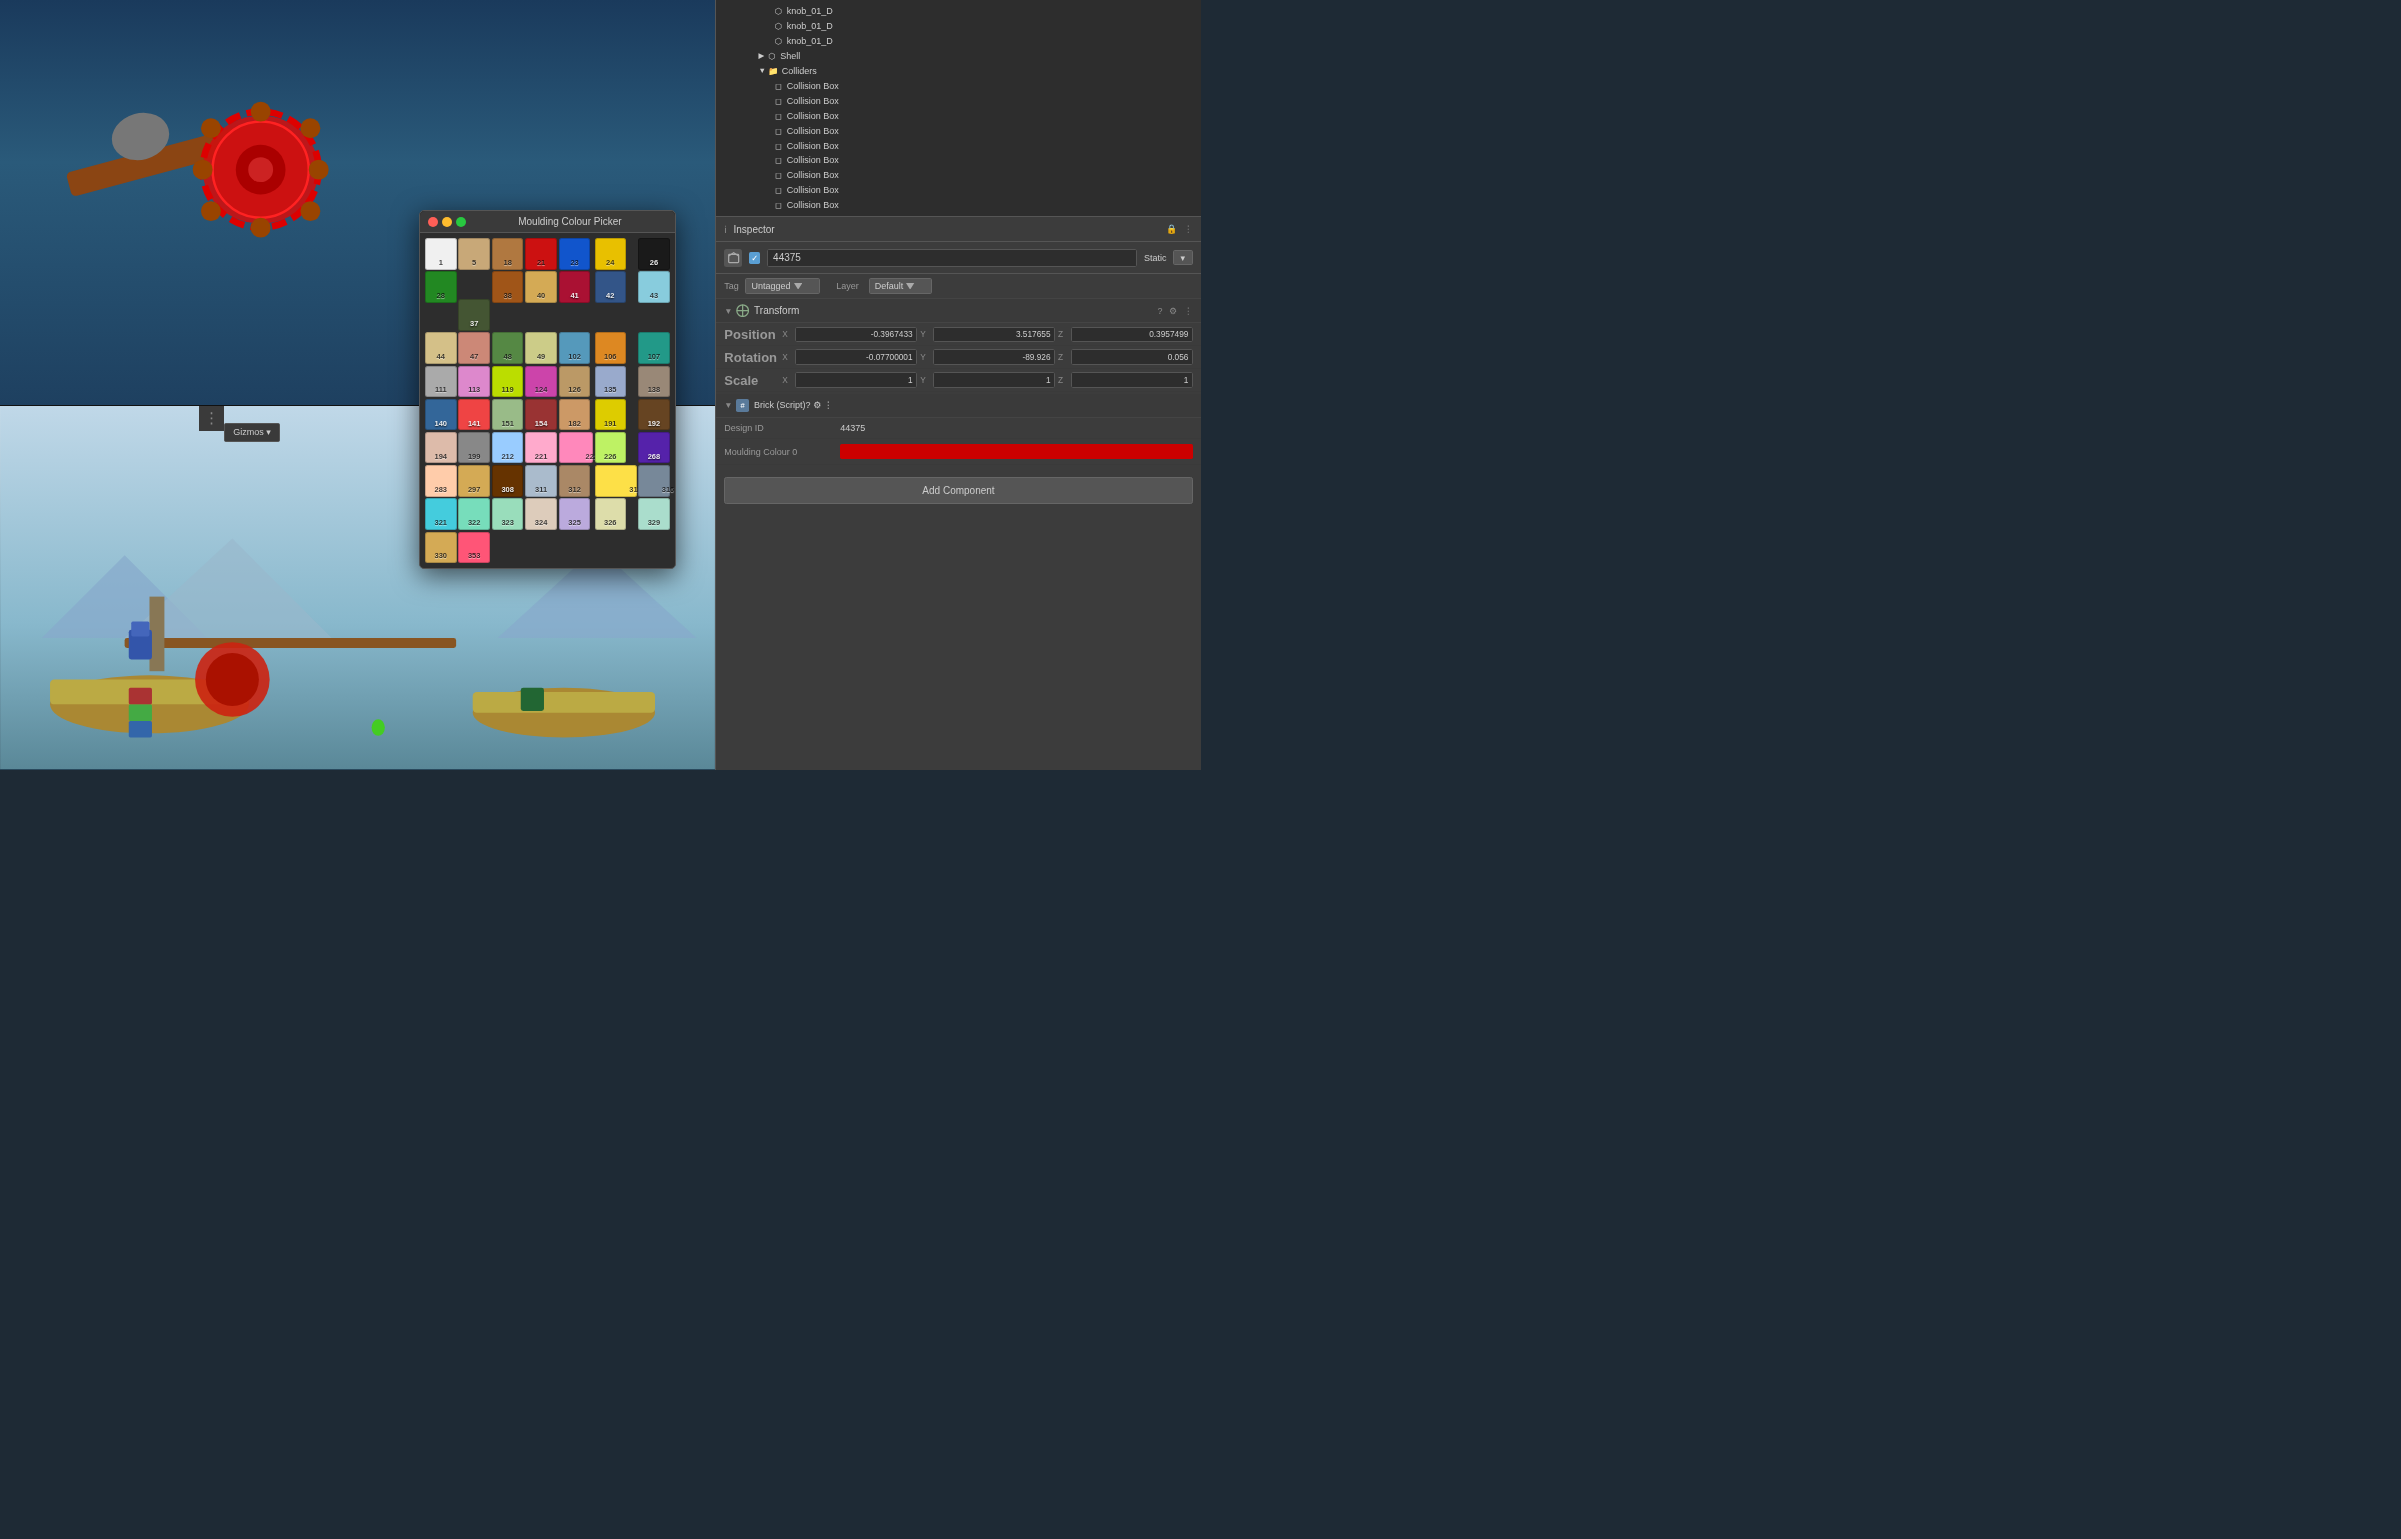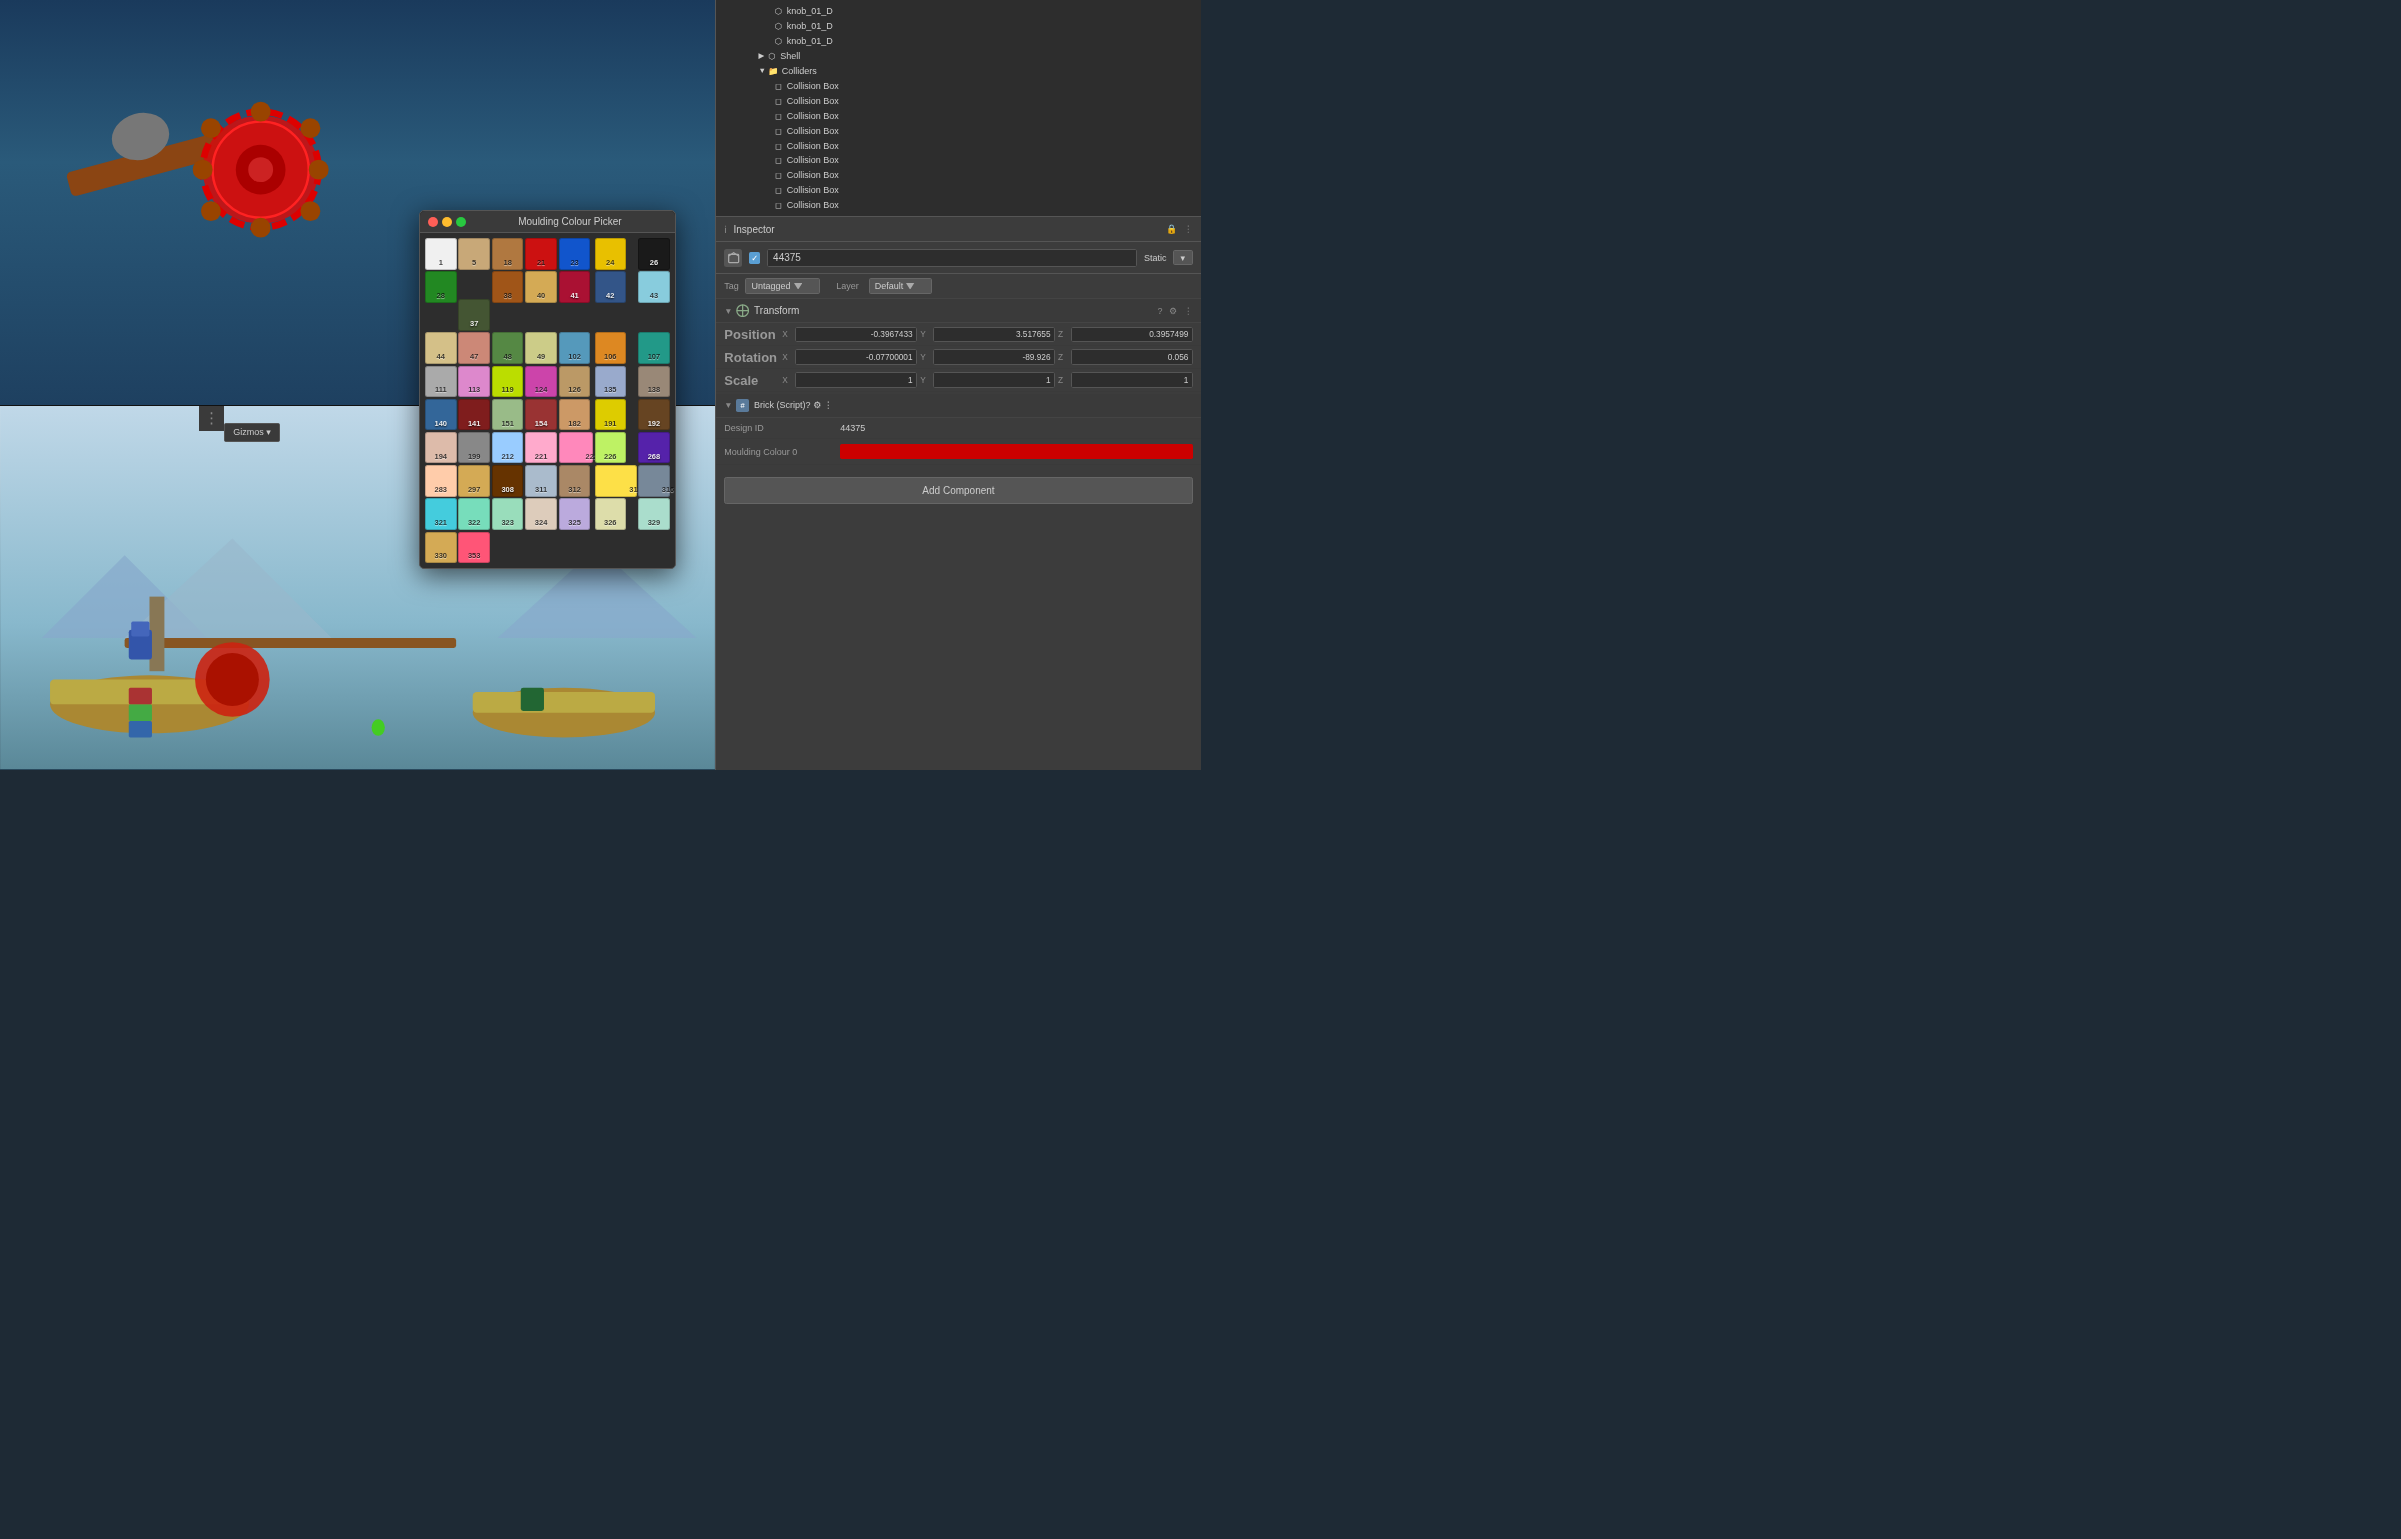--- a/index.html
+++ b/index.html
@@ -790,21 +790,21 @@
       <div class="color-cell" style="background: rgb(221, 136, 34); color: rgba(0, 0, 0, 0.75); text-shadow: rgba(255, 255, 255, 0.5) 0px 0.8px 0.8px;">106</div>
       <div class="color-cell" style="background: rgb(34, 153, 136); color: rgba(0, 0, 0, 0.75); text-shadow: rgba(255, 255, 255, 0.5) 0px 0.8px 0.8px;">107</div>
       <div class="color-cell" style="background: rgb(170, 170, 170); color: rgba(0, 0, 0, 0.75); text-shadow: rgba(255, 255, 255, 0.5) 0px 0.8px 0.8px;">111</div>
       <div class="color-cell" style="background: rgb(221, 136, 204); color: rgba(0, 0, 0, 0.75); text-shadow: rgba(255, 255, 255, 0.5) 0px 0.8px 0.8px;">113</div>
       <div class="color-cell" style="background: rgb(187, 221, 0); color: rgba(0, 0, 0, 0.75); text-shadow: rgba(255, 255, 255, 0.5) 0px 0.8px 0.8px;">119</div>
       <div class="color-cell" style="background: rgb(204, 68, 170); color: rgba(0, 0, 0, 0.75); text-shadow: rgba(255, 255, 255, 0.5) 0px 0.8px 0.8px;">124</div>
       <div class="color-cell" style="background: rgb(187, 153, 102); color: rgba(0, 0, 0, 0.75); text-shadow: rgba(255, 255, 255, 0.5) 0px 0.8px 0.8px;">126</div>
       <div class="color-cell" style="background: rgb(153, 170, 204); color: rgba(0, 0, 0, 0.75); text-shadow: rgba(255, 255, 255, 0.5) 0px 0.8px 0.8px;">135</div>
       <div class="color-cell" style="background: rgb(153, 136, 119); color: rgba(0, 0, 0, 0.75); text-shadow: rgba(255, 255, 255, 0.5) 0px 0.8px 0.8px;">138</div>
       <div class="color-cell" style="background: rgb(51, 102, 153); color: rgba(255, 255, 255, 0.9); text-shadow: rgba(0, 0, 0, 0.8) 0px 0.8px 1.7px;">140</div>
-      <div class="color-cell" style="background: #7f1d1d; color: rgba(255, 255, 255, 0.9); text-shadow: rgba(0, 0, 0, 0.8) 0px 0.8px 1.7px;">141</div>
+      <div class="color-cell" style="background: #ef4444; color: rgba(255, 255, 255, 0.9); text-shadow: rgba(0, 0, 0, 0.8) 0px 0.8px 1.7px;">141</div>
       <div class="color-cell" style="background: rgb(153, 187, 136); color: rgba(0, 0, 0, 0.75); text-shadow: rgba(255, 255, 255, 0.5) 0px 0.8px 0.8px;">151</div>
       <div class="color-cell" style="background: rgb(153, 51, 51); color: rgba(255, 255, 255, 0.9); text-shadow: rgba(0, 0, 0, 0.8) 0px 0.8px 1.7px;">154</div>
       <div class="color-cell" style="background: rgb(204, 153, 102); color: rgba(0, 0, 0, 0.75); text-shadow: rgba(255, 255, 255, 0.5) 0px 0.8px 0.8px;">182</div>
       <div class="color-cell" style="background: rgb(221, 204, 0); color: rgba(0, 0, 0, 0.75); text-shadow: rgba(255, 255, 255, 0.5) 0px 0.8px 0.8px;">191</div>
       <div class="color-cell" style="background: rgb(102, 68, 34); color: rgba(255, 255, 255, 0.9); text-shadow: rgba(0, 0, 0, 0.8) 0px 0.8px 1.7px;">192</div>
       <div class="color-cell" style="background: rgb(221, 187, 170); color: rgba(0, 0, 0, 0.75); text-shadow: rgba(255, 255, 255, 0.5) 0px 0.8px 0.8px;">194</div>
       <div class="color-cell" style="background: rgb(136, 136, 136); color: rgba(0, 0, 0, 0.75); text-shadow: rgba(255, 255, 255, 0.5) 0px 0.8px 0.8px;">199</div>
       <div class="color-cell" style="background: rgb(153, 204, 255); color: rgba(0, 0, 0, 0.75); text-shadow: rgba(255, 255, 255, 0.5) 0px 0.8px 0.8px;">212</div>
       <div class="color-cell" style="background: rgb(255, 170, 204); color: rgba(0, 0, 0, 0.75); text-shadow: rgba(255, 255, 255, 0.5) 0px 0.8px 0.8px; text-align: right;">221</div>
       <div class="color-cell" style="background: rgb(255, 136, 187); color: rgba(0, 0, 0, 0.75); text-shadow: rgba(255, 255, 255, 0.5) 0px 0.8px 0.8px; padding-left: 32px;">222</div>

